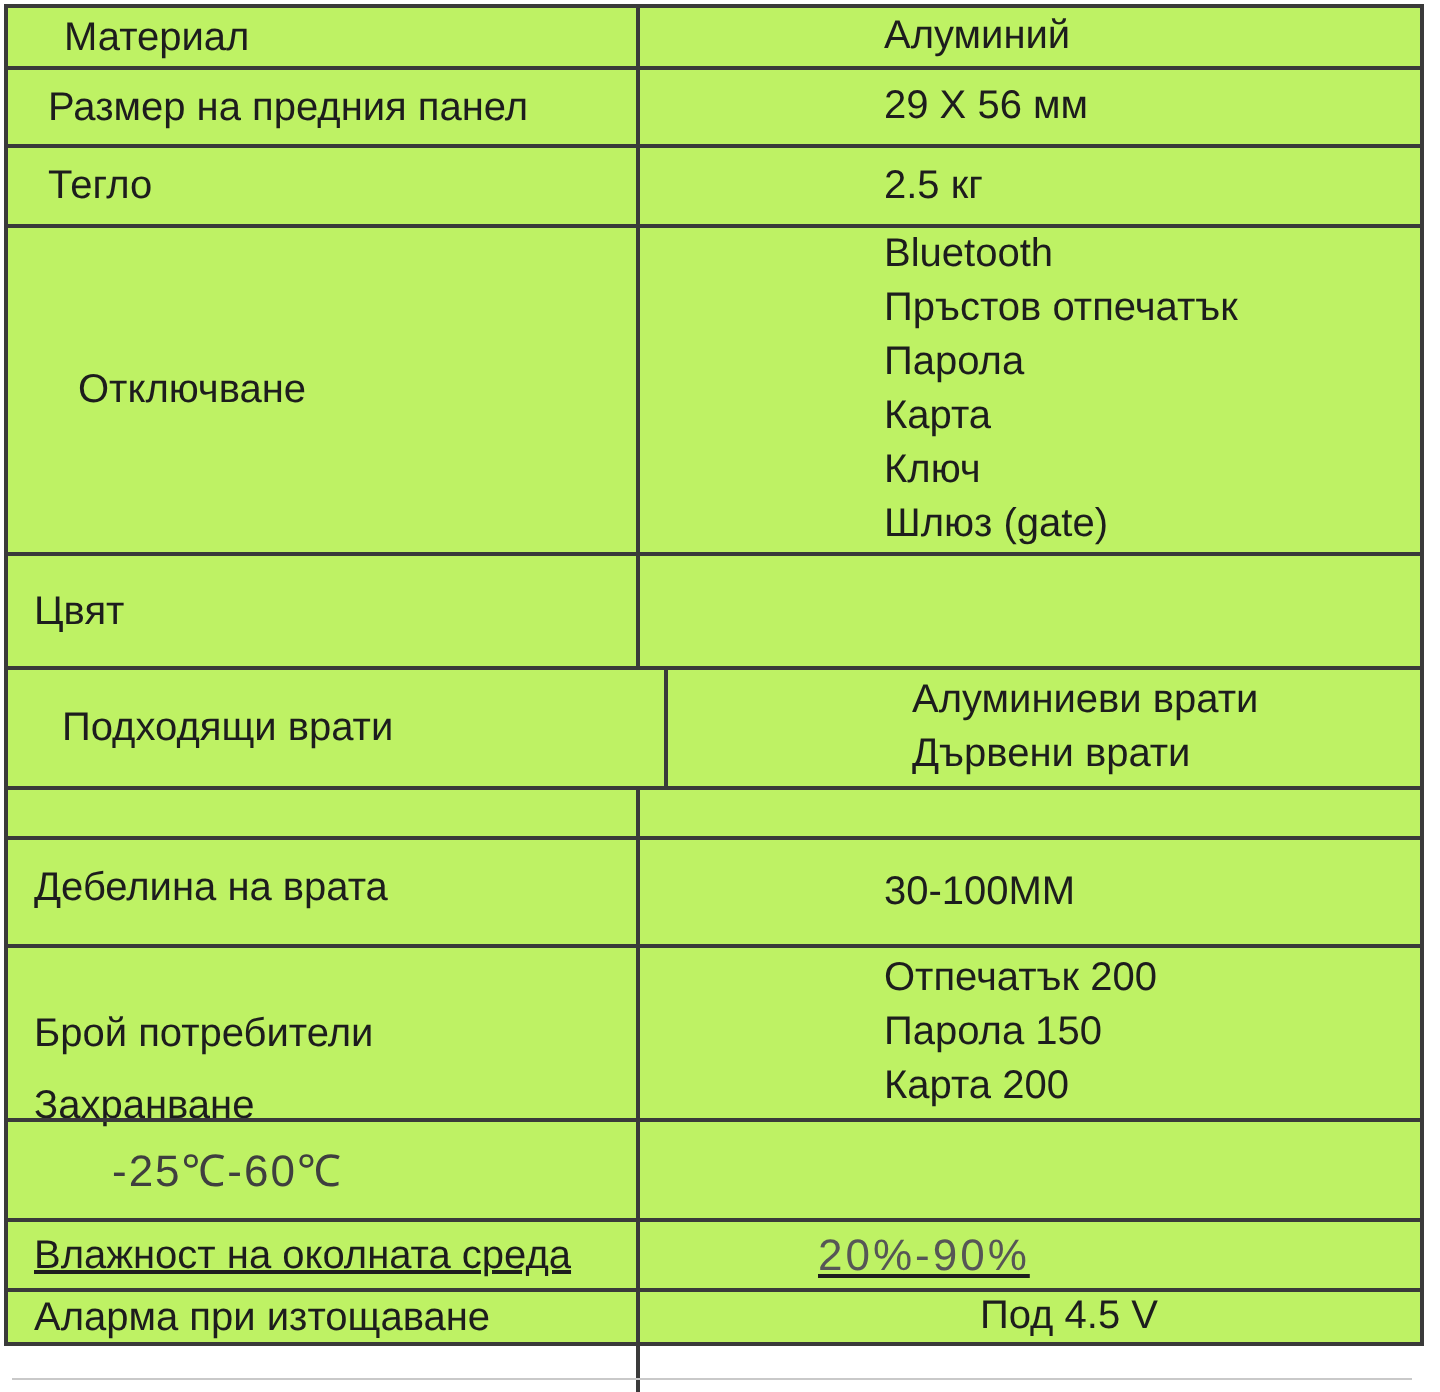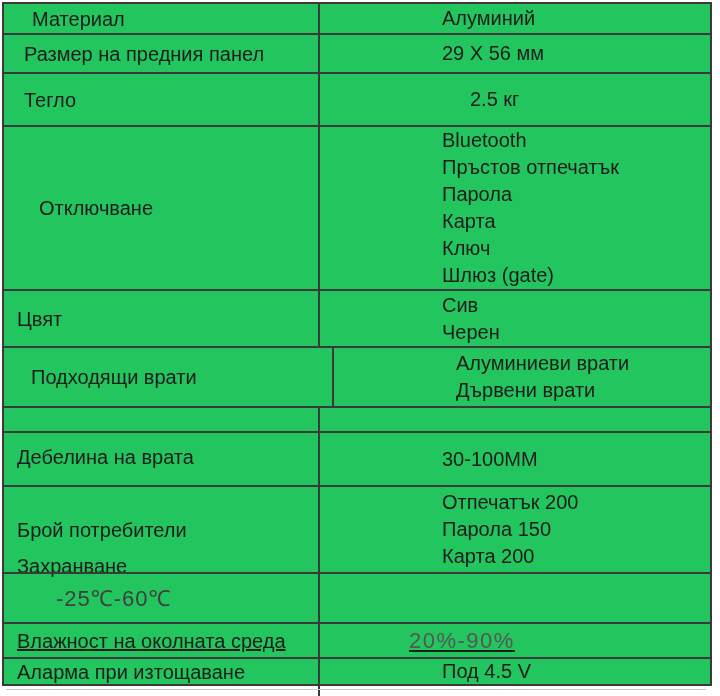--- a/index.html
+++ b/index.html
@@ -20,21 +20,21 @@
   }
   .spec-table {
     position: absolute;
     left: 2px;
     top: 2px;
     width: 710px;
     box-sizing: border-box;
     border: 2px solid #3a3a3a;
     display: flex;
     flex-direction: column;
-    background: #22c55e;
+    background: #bef264;
   }
   .row {
     display: flex;
     box-sizing: border-box;
     border-bottom: 2px solid #3a3a3a;
   }
   .row:last-child { border-bottom: none; }
   .cell {
     box-sizing: border-box;
     display: flex;
@@ -53,30 +53,30 @@
     flex: 1 1 auto;
     padding-left: 122px;
     font-size: 20px;
     line-height: 27px;
   }
   .txt { white-space: pre-line; }
 
   
   .r1  { height: 31px; }
   .r2  { height: 39px; }
-  .r3  { height: 53px; gap: 28px; }
+  .r3  { height: 40px; }
   .r4  { height: 164px; }
   .r5  { height: 57px; }
   .r6  { height: 60px; padding-left: 14px; }
   .r7  { height: 25px; flex-direction: column; }
   .r8  { height: 54px; }
   .r9  { height: 87px; }
   .r10 { height: 50px; }
   .r11 { height: 35px; text-decoration: underline; }
-  .r12 { height: 25px; }
+  .r12 { height: 25px; gap: 48px; }
 
   
   .r1  .label { padding-left: 28px; }
   .r2  .label { padding-left: 20px; }
   .r3  .label { padding-left: 20px; }
   .r4  .label { padding-left: 35px; }
   .r8  .label { align-items: flex-end; padding-bottom: 16px; text-align: center; }
   .r10 .label { align-items: flex-start; padding-top: 2px; }
   .r12 .label { line-height: 22px; }
 
@@ -145,24 +145,20 @@
 Карта
 Ключ
 Шлюз (gate)</span>
         </div>
     </div>
 
     <div class="row r5">
       <div class="cell label">
           <span class="txt">Цвят</span>
         </div>
-      <div class="cell value">
-          <span class="txt">Сив
-Черен</span>
-        </div>
     </div>
 
     <div class="row r6">
       <div class="cell label">
           <span class="txt">Подходящи врати</span>
         </div>
       <div class="cell value">
           <span class="txt">Алуминиеви врати
 Дървени врати</span>
         </div>

